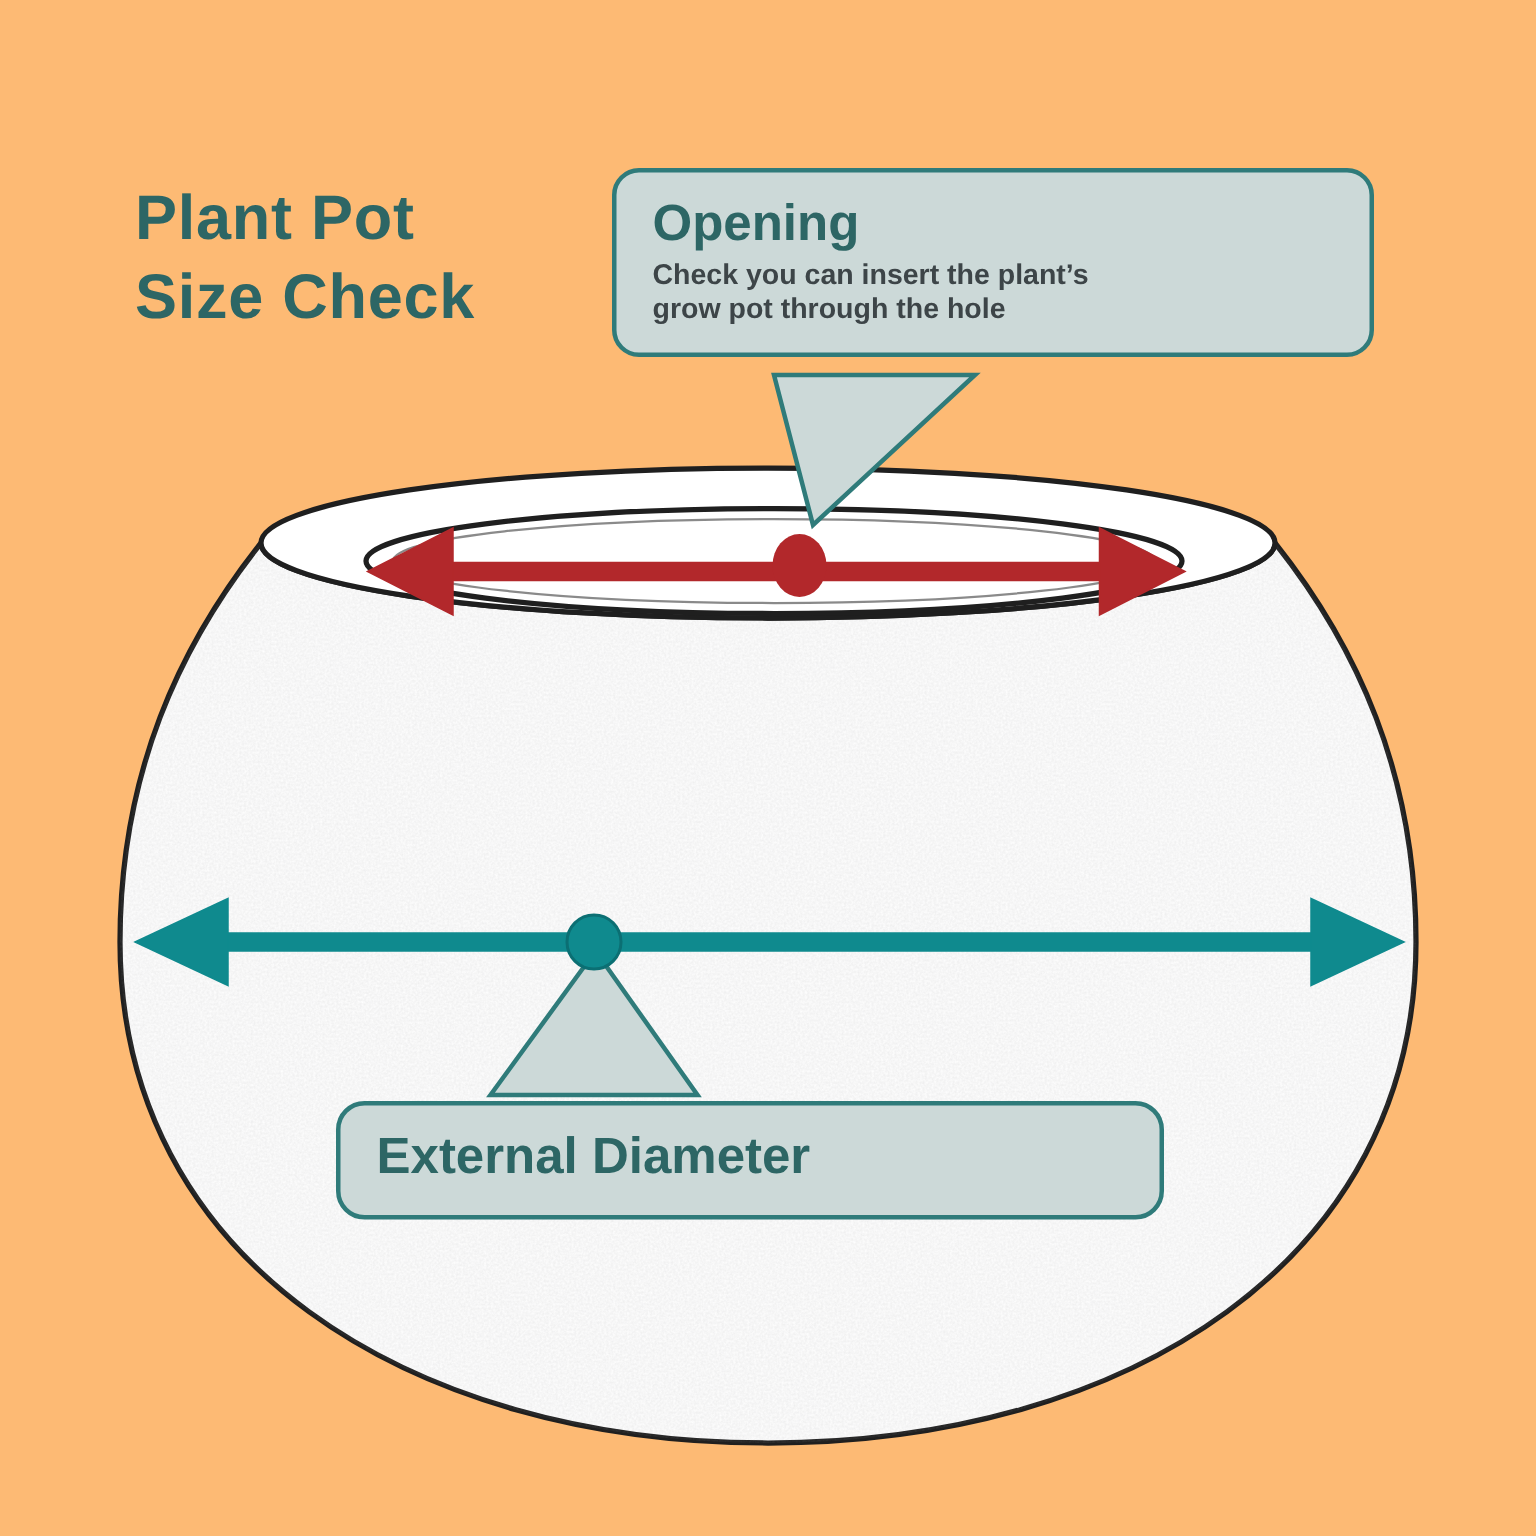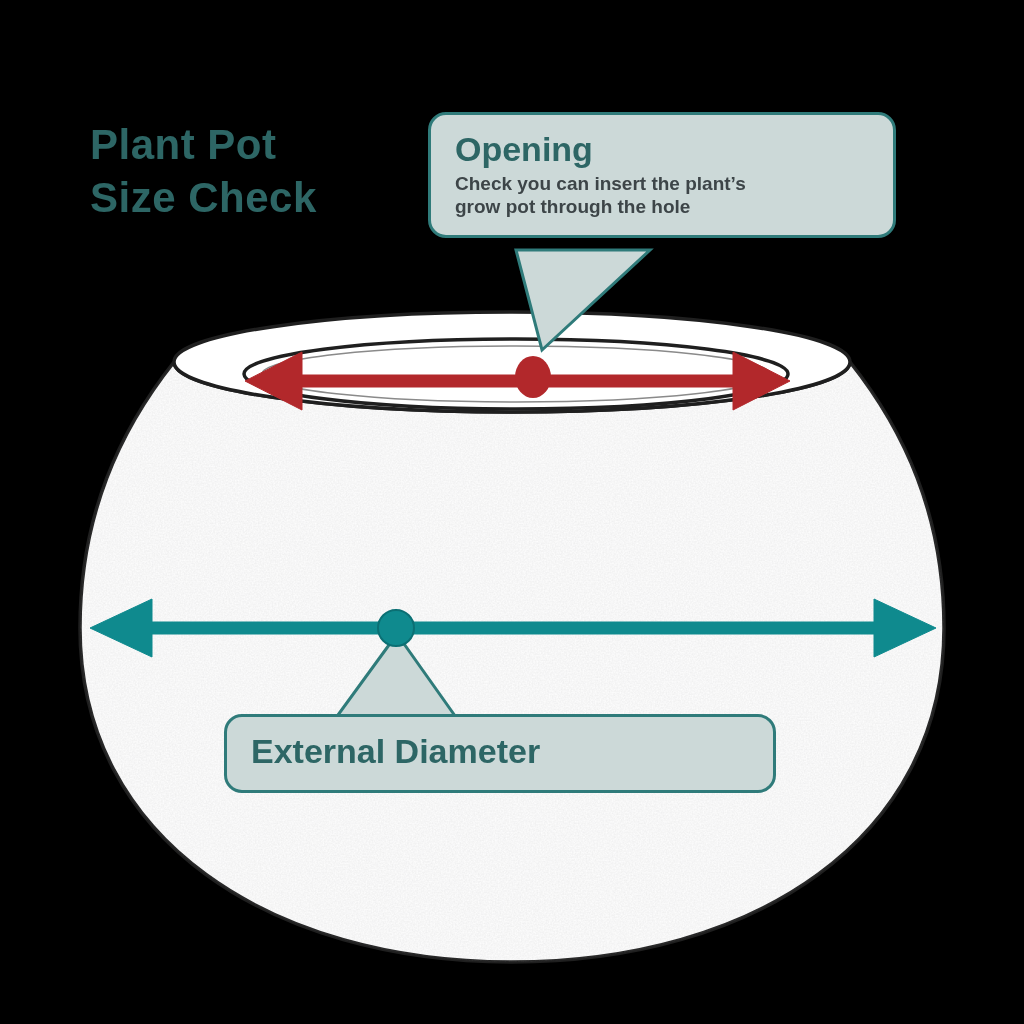--- a/index.html
+++ b/index.html
@@ -5,21 +5,21 @@
   html, body {
     margin: 0;
     padding: 0;
     background: #ffffff;
     font-family: "Liberation Sans", sans-serif;
   }
   .canvas {
     position: relative;
     width: 1024px;
     height: 1024px;
-    background: #000000;
+    background: #fdba74;
     overflow: hidden;
   }
   .diagram-svg {
     position: absolute;
     left: 0;
     top: 0;
     z-index: 1;
   }
   .page-title {
     position: absolute;
@@ -49,28 +49,29 @@
     margin-bottom: 2px;
   }
   .callout-body {
     color: var(--callout-text, #3d4548);
     font-size: 19px;
     font-weight: 600;
     line-height: 1.24;
     white-space: pre-line;
   }
   .callout-opening {
-    left: 428px;
+    left: 408px;
     top: 112px;
-    width: 468px;
+    width: 508px;
   }
   .callout-diameter {
     left: 224px;
-    top: 714px;
+    top: 734px;
     width: 552px;
+    border-radius: 19px;
   }
   .tail {
     fill: var(--callout-bg, #ccd9d8);
     stroke: var(--callout-border, #2f7b7a);
     stroke-width: 3;
   }
   .pot-line {
     fill: #ffffff;
     stroke: var(--pot-outline, #1f1f1f);
     stroke-width: 3.5;

